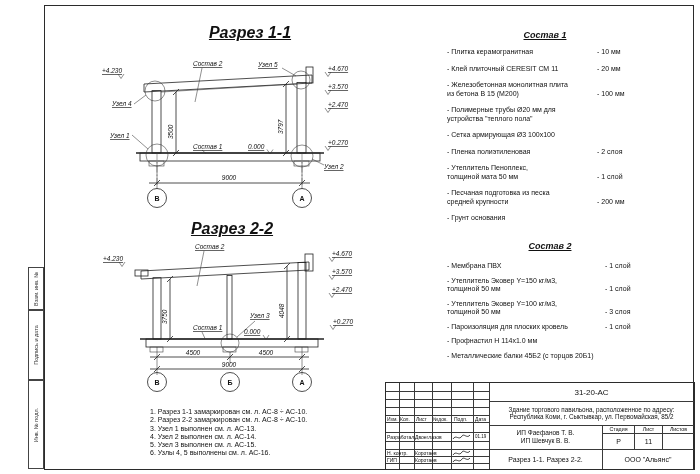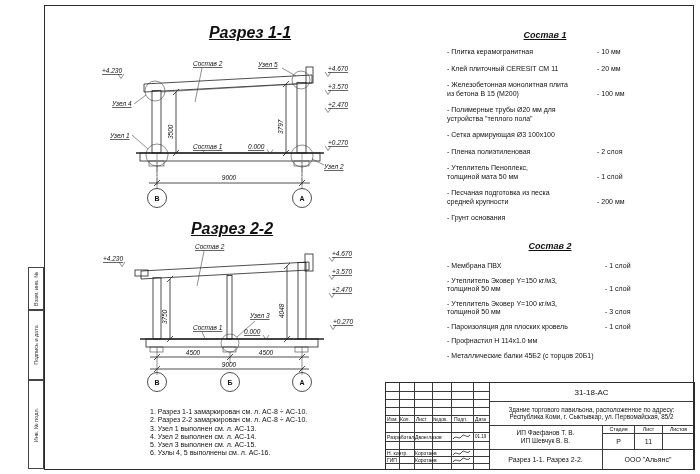--- a/index.html
+++ b/index.html
@@ -332,21 +332,21 @@
     <svg class="abs" style="left:66px;top:50px;" width="20" height="8" viewBox="0 0 20 8">
         <path d="M1,6 C4,1 7,8 10,3 C12,0 15,6 18,2" stroke="#111" stroke-width="0.8" fill="none"></path>
       </svg>
     <svg class="abs" style="left:66px;top:66px;" width="20" height="8" viewBox="0 0 20 8">
         <path d="M1,6 C4,1 7,8 10,3 C12,0 15,6 18,2" stroke="#111" stroke-width="0.8" fill="none"></path>
       </svg>
     <svg class="abs" style="left:66px;top:73px;" width="20" height="8" viewBox="0 0 20 8">
         <path d="M1,6 C4,1 7,8 10,3 C12,0 15,6 18,2" stroke="#111" stroke-width="0.8" fill="none"></path>
       </svg>
 
-    <div class="tb-txt tb-center" style="left:103px;top:0;width:205px;height:18px;font-size:8px;">31-18-АС</div>
+    <div class="tb-txt tb-center" style="left:103px;top:0;width:205px;height:18px;font-size:8px;">31-20-АС</div>
     <div class="tb-txt tb-center" style="left:106px;top:18px;width:199px;height:24px;font-size:6.3px;line-height:7.5px;">Здание торгового павильона, расположенное по адресу: Республика Коми, г. Сыктывкар, ул. Первомайская, 85/2</div>
     <div class="tb-txt tb-center" style="left:103px;top:42px;width:113px;height:24px;font-size:6.5px;line-height:8px;white-space:pre-line;">ИП Фаефанов Т. В.
 ИП Шевчук В. В.</div>
     <div class="tb-txt tb-center" style="left:217px;top:42px;width:31px;height:8px;font-size:5.3px;">Стадия</div>
     <div class="tb-txt tb-center" style="left:249px;top:42px;width:27px;height:8px;font-size:5.3px;">Лист</div>
     <div class="tb-txt tb-center" style="left:277px;top:42px;width:31px;height:8px;font-size:5.3px;">Листов</div>
     <div class="tb-txt tb-center" style="left:217px;top:50px;width:31px;height:16px;font-size:7px;">Р</div>
     <div class="tb-txt tb-center" style="left:249px;top:50px;width:27px;height:16px;font-size:7px;">11</div>
     <div class="tb-txt tb-center" style="left:277px;top:50px;width:31px;height:16px;font-size:7px;"></div>
     <div class="tb-txt tb-center" style="left:103px;top:66px;width:113px;height:20px;font-size:7px;">Разрез 1-1. Разрез 2-2.</div>

